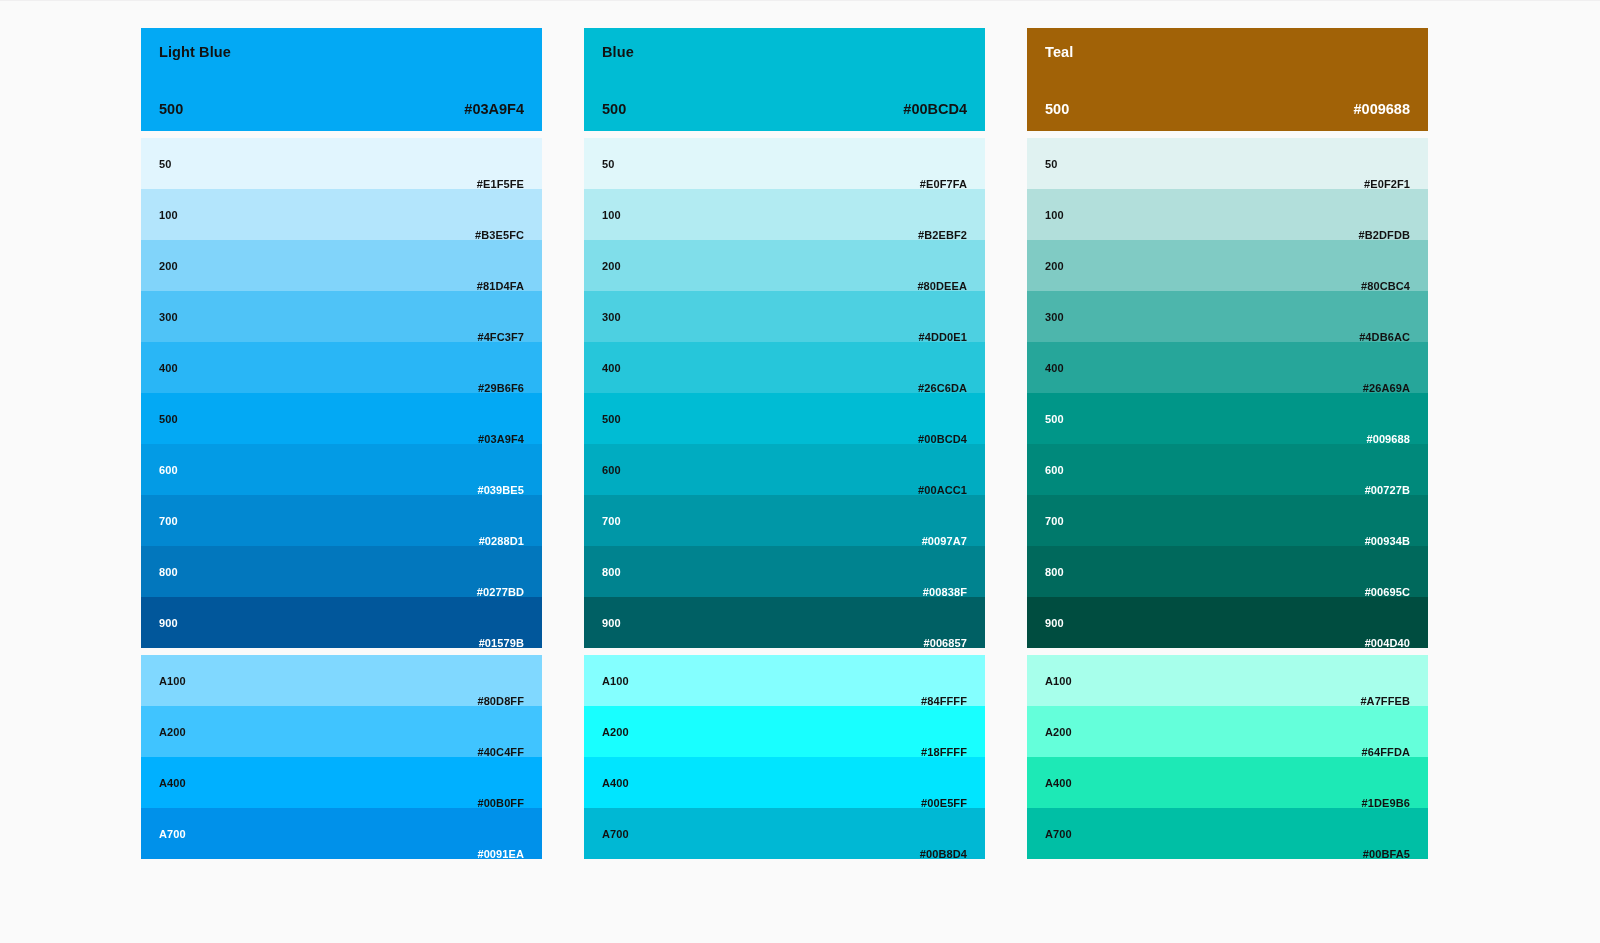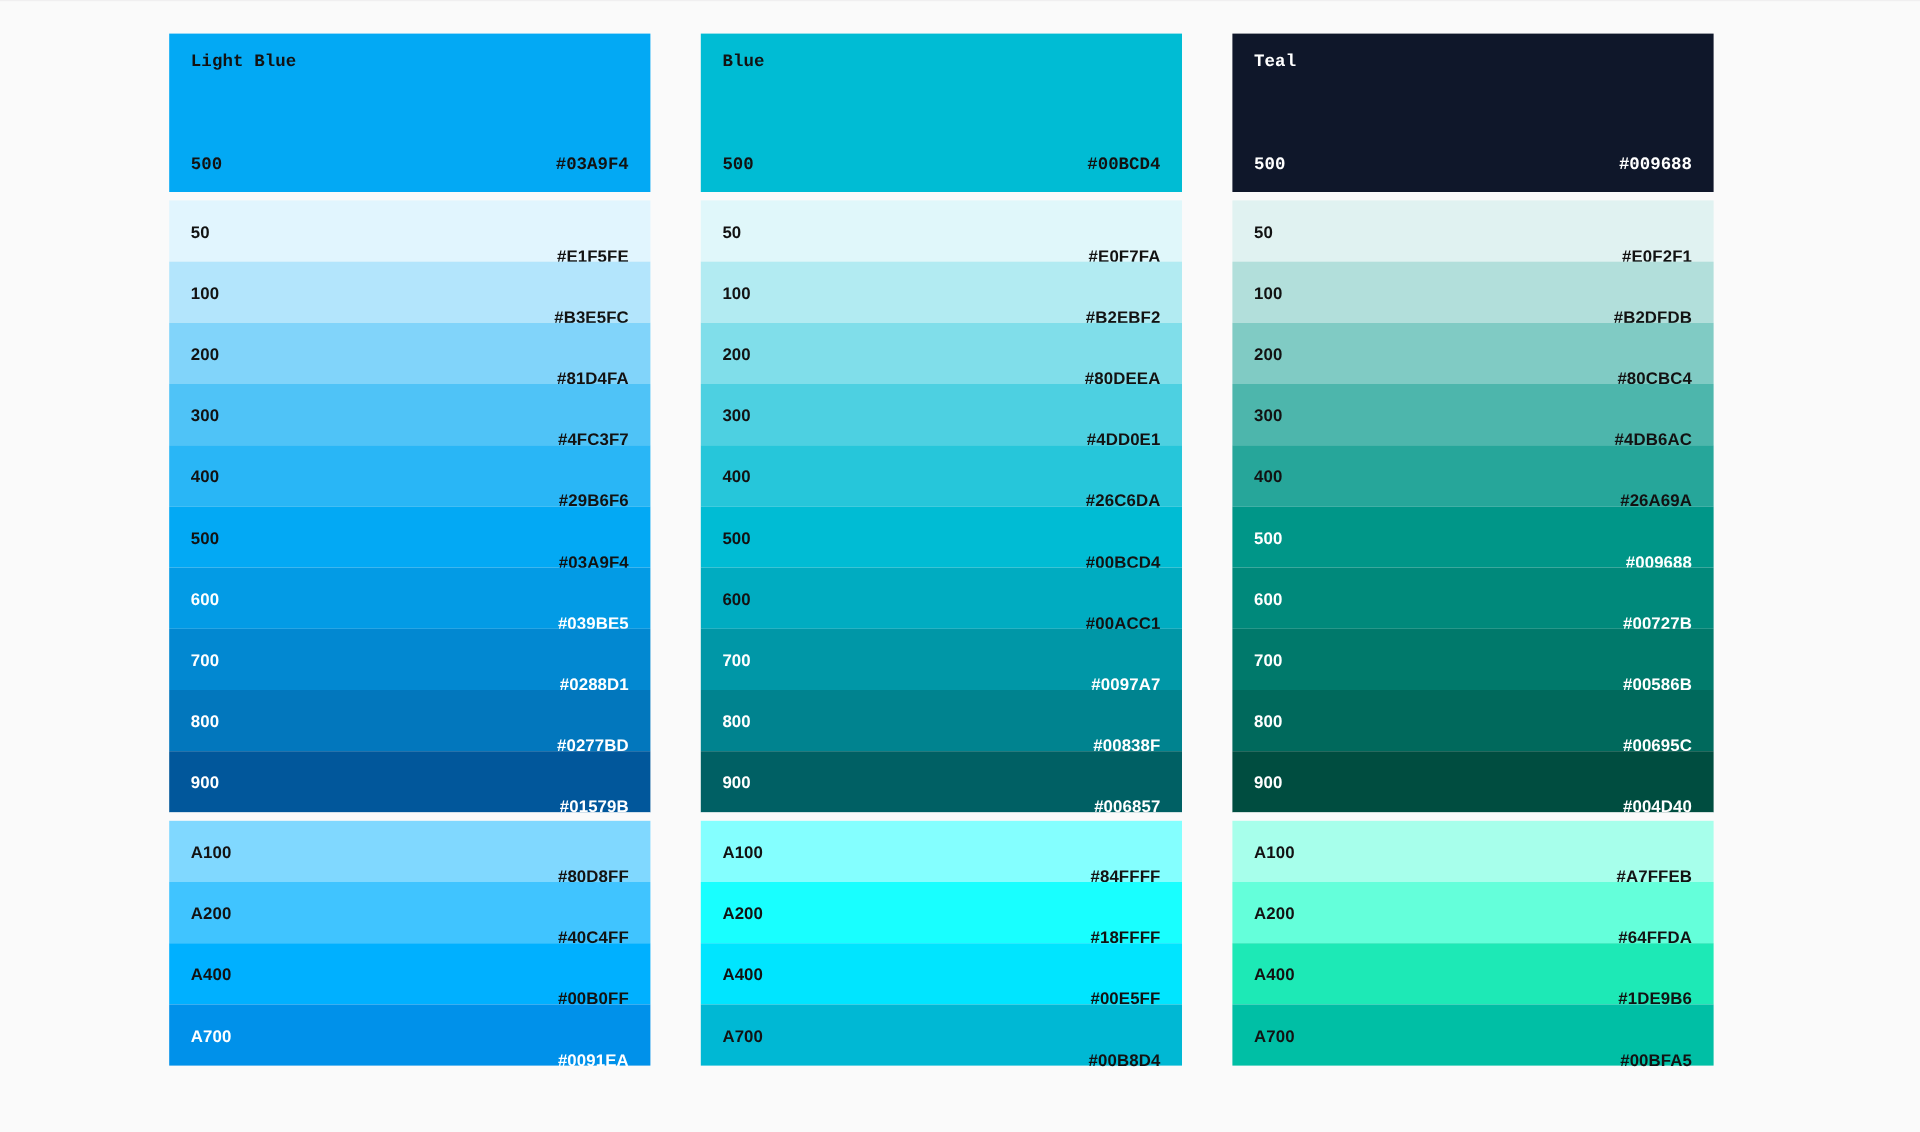--- a/index.html
+++ b/index.html
@@ -29,24 +29,23 @@
   }
 
   .palette-card {
     width: 401px;
     display: flex;
     flex-direction: column;
   }
 
   
   .card-header {
-    height: 132px;
+    height: 103px;
     position: relative;
     padding: 17px 18px 0 18px;
-    font-family: Liberation Mono, monospace;
   }
   .card-title {
     font-size: 14.5px;
     font-weight: 600;
     letter-spacing: .1px;
     line-height: 1;
   }
   .card-header-footer {
     position: absolute;
     left: 18px;
@@ -63,21 +62,21 @@
 
   
   .shade-group { display: flex; flex-direction: column; }
 
   .shade-row {
     height: 51px;
     display: flex;
     align-items: center;
     justify-content: space-between;
     padding: 16px 18px;
-    font-size: 14px;
+    font-size: 11px;
     font-weight: 600;
   }
   .shade-name { letter-spacing: .1px; }
   .shade-hex  { letter-spacing: .1px; margin-top: 41px; }
 
   .tone-dark  { color: #121212; }
   .tone-light { color: #ffffff; }
 </style>
 </head>
 <body>
@@ -221,21 +220,21 @@
           <span class="shade-name">A400</span>
           <span class="shade-hex">#00E5FF</span>
         </div>
         <div class="shade-row tone-dark" style="background: rgb(0, 184, 212);">
           <span class="shade-name">A700</span>
           <span class="shade-hex">#00B8D4</span>
         </div>
       </div>
     </div>
     <div class="palette-card">
-      <div class="card-header tone-light" style="background: #0f172a;">
+      <div class="card-header tone-light" style="background: #a16207;">
         <div class="card-title">Teal</div>
         <div class="card-header-footer">
           <span>500</span>
           <span>#009688</span>
         </div>
       </div>
       <div class="group-gap"></div>
       <div class="shade-group">
         <div class="shade-row tone-dark" style="background: rgb(224, 242, 241);">
           <span class="shade-name">50</span>
@@ -260,21 +259,21 @@
         <div class="shade-row tone-light" style="background: rgb(0, 150, 136);">
           <span class="shade-name">500</span>
           <span class="shade-hex">#009688</span>
         </div>
         <div class="shade-row tone-light" style="background: rgb(0, 137, 123);">
           <span class="shade-name">600</span>
           <span class="shade-hex">#00727B</span>
         </div>
         <div class="shade-row tone-light" style="background: rgb(0, 121, 107);">
           <span class="shade-name">700</span>
-          <span class="shade-hex">#00586B</span>
+          <span class="shade-hex">#00934B</span>
         </div>
         <div class="shade-row tone-light" style="background: rgb(0, 105, 92);">
           <span class="shade-name">800</span>
           <span class="shade-hex">#00695C</span>
         </div>
         <div class="shade-row tone-light" style="background: rgb(0, 77, 64);">
           <span class="shade-name">900</span>
           <span class="shade-hex">#004D40</span>
         </div>
       </div>

